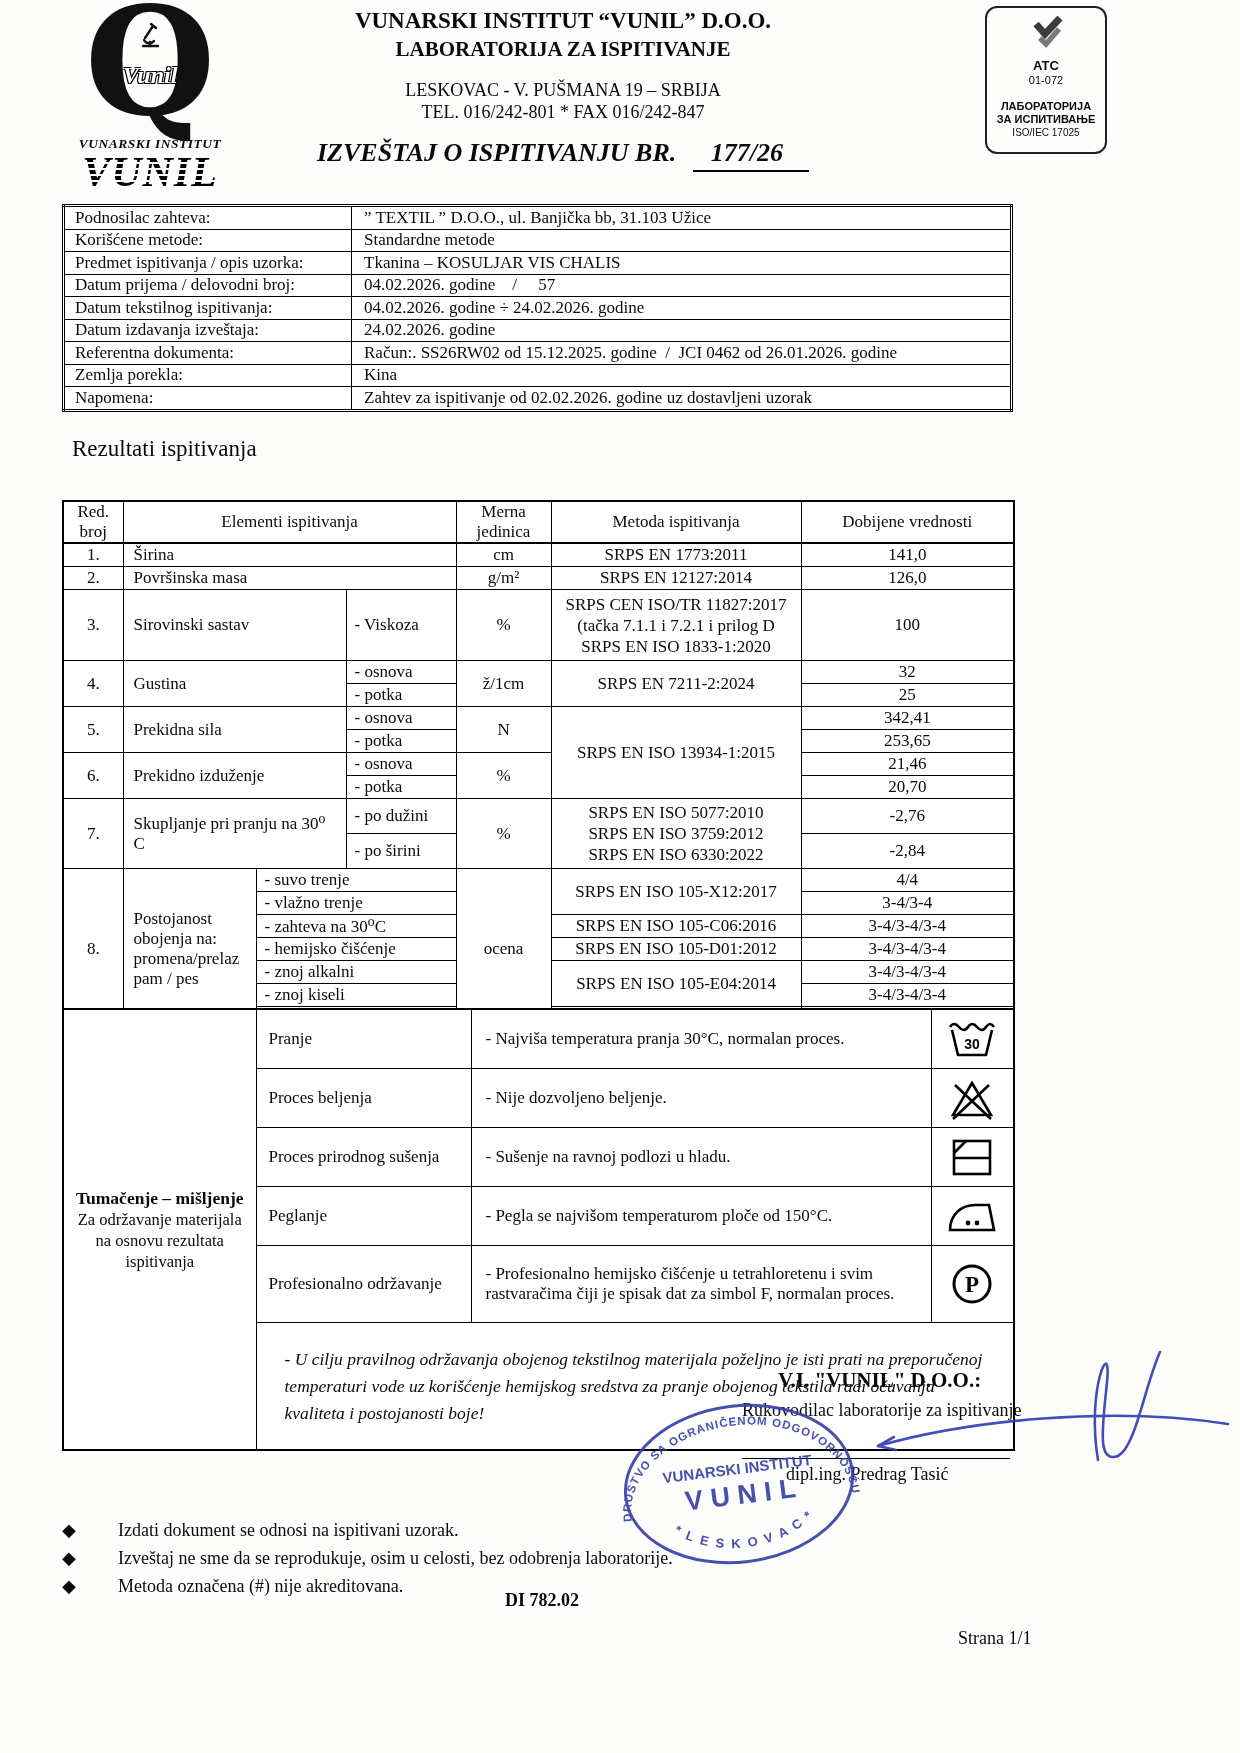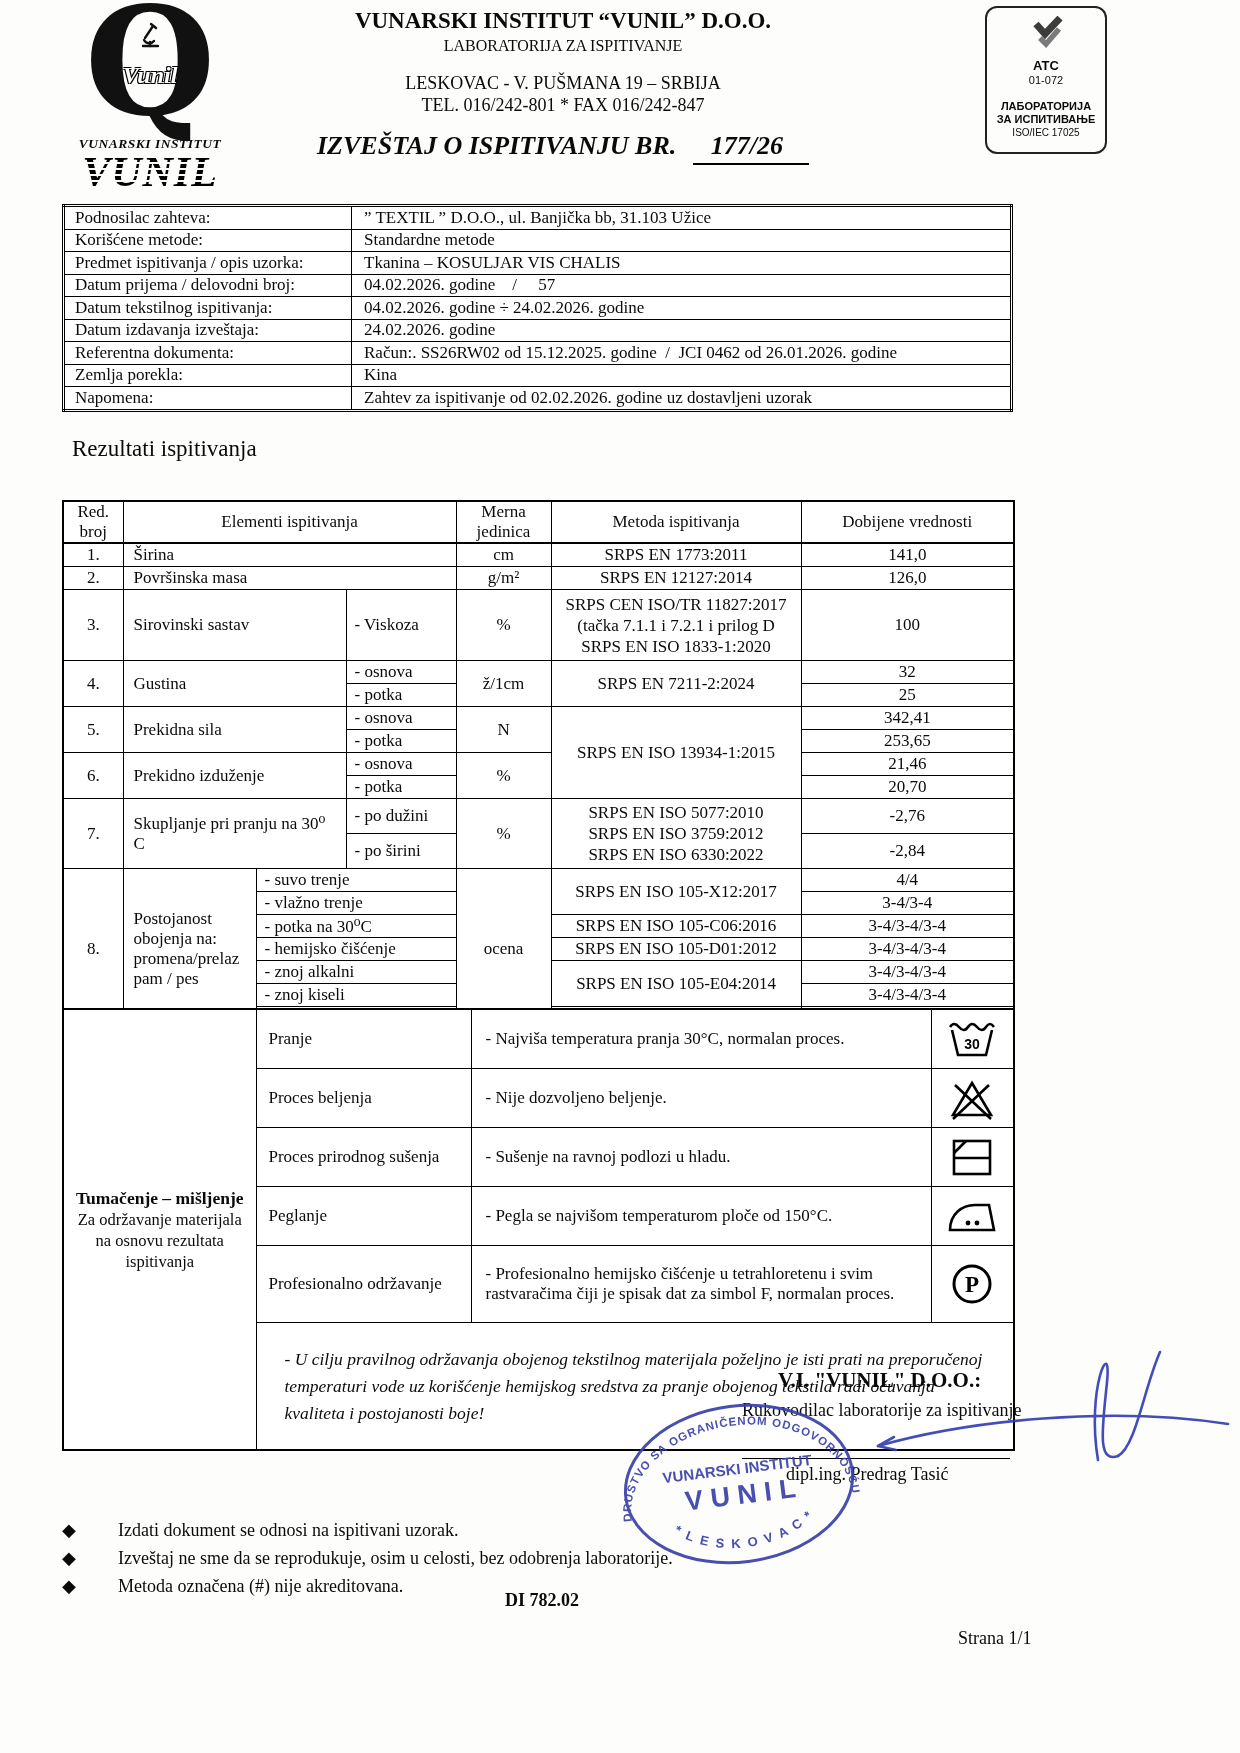--- a/index.html
+++ b/index.html
@@ -15,21 +15,21 @@
   .q-scope{position:absolute;left:58px;top:14px;}
   .logo-sub{font-weight:bold;font-style:italic;font-size:13.5px;letter-spacing:.5px;margin-top:2px;}
   .vunil-wordmark{position:relative;display:inline-block;font-weight:bold;font-style:italic;font-size:42px;
                   letter-spacing:1px;line-height:40px;color:#000;}
   .vunil-wordmark::after{content:"";position:absolute;inset:0;
        background:repeating-linear-gradient(to bottom,transparent 0 4px,#fdfdfb 4px 6px);}
   .logo-addr{font-style:italic;font-weight:bold;font-size:9px;margin-top:15px;}
 
   .head-center{position:absolute;left:268px;top:8px;width:590px;text-align:center;}
   .hc1{font-weight:bold;font-size:23px;}
-  .hc2{font-weight:normal;font-size:16px;margin-top:3px;}
+  .hc2{font-weight:bold;font-size:21px;margin-top:3px;}
   .hc3{font-size:18px;margin-top:18px;}
   .hc4{font-size:18px;margin-top:1px;}
   .report-title{margin-top:15px;font-weight:bold;font-style:italic;font-size:26px;}
   .report-no{display:inline-block;border-bottom:2.5px solid #000;padding:0 26px 2px 18px;margin-left:10px;}
 
   .badge{position:absolute;left:985px;top:6px;width:122px;height:148px;border:2px solid #222;border-radius:12px;
          text-align:center;padding-top:8px;box-sizing:border-box;}
   .badge .atc{font-family:"Liberation Sans",sans-serif;font-weight:bold;font-size:13px;margin-top:2px;}
   .badge .num{font-family:"Liberation Sans",sans-serif;font-size:11px;margin-top:1px;}
   .badge .cy{font-family:"Liberation Sans",sans-serif;font-weight:bold;font-size:11px;margin-top:0;line-height:13px;}
@@ -276,21 +276,21 @@
       <td class="sub" colspan="2">- suvo trenje</td>
       <td rowspan="7">ocena</td>
       <td rowspan="2">SRPS EN ISO 105-X12:2017</td>
       <td>4/4</td>
     </tr>
     <tr class="h22">
       <td class="sub" colspan="2">- vlažno trenje</td>
       <td>3-4/3-4</td>
     </tr>
     <tr class="h22">
-      <td class="sub" colspan="2">- potka na 30⁰C</td>
+      <td class="sub" colspan="2">- zahteva na 30⁰C</td>
       <td>SRPS EN ISO 105-C06:2016</td>
       <td>3-4/3-4/3-4</td>
     </tr>
     <tr class="h22">
       <td class="sub" colspan="2">- hemijsko čišćenje</td>
       <td>SRPS EN ISO 105-D01:2012</td>
       <td>3-4/3-4/3-4</td>
     </tr>
     <tr class="h22">
       <td class="sub" colspan="2">- znoj alkalni</td>

